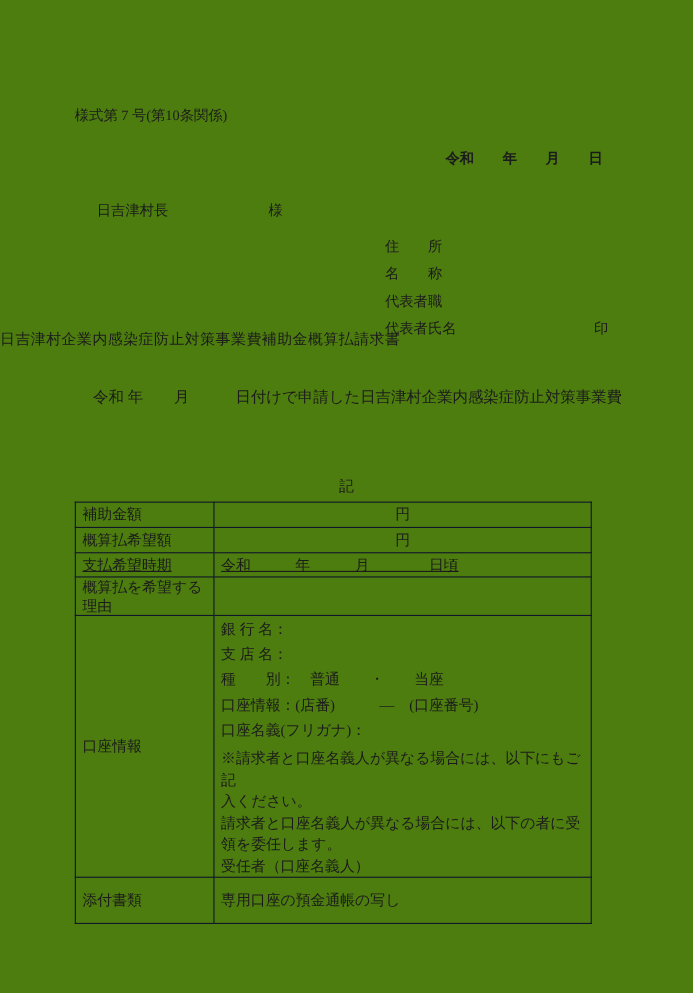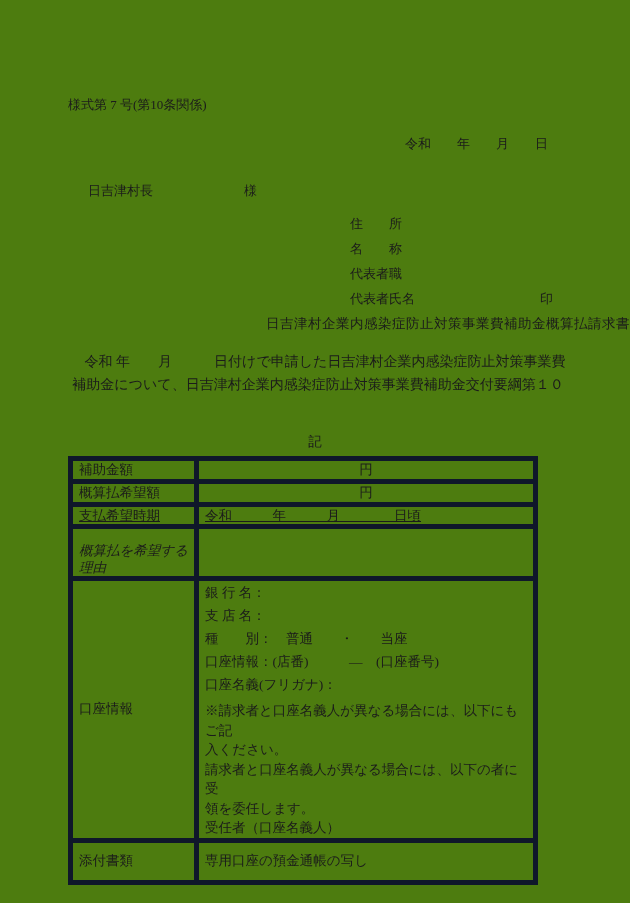--- a/index.html
+++ b/index.html
@@ -9,50 +9,50 @@
     width:630px; height:903px;
     margin:0 auto;
     background:#4d7c0f;
     color:#1b1b1b;
     font-family:"Liberation Serif","DejaVu Serif",serif;
     font-size:13.5px;
     overflow:hidden;
   }
   .abs { position:absolute; }
   #form-number { top:97px; left:68px; font-size:13px; line-height:15px; }
-  #date-line   { top:136px; right:82px; font-size:13px; line-height:15px; }
+  #date-line   { top:136px; right:82px; font-size:13px; line-height:15px;font-weight:bold; }
   #addressee   { top:183px; left:88px; font-size:13px; line-height:15px; }
   #applicant   { top:211px; left:350px; font-size:13px; line-height:25px; }
   #seal        { top:286px; left:540px; font-size:13px; line-height:25px; }
-  #doc-title   { top:316px; left:0; width:100%; text-align:right;
+  #doc-title   { top:301px; left:0; width:100%; text-align:left;
                  font-size:13.5px; letter-spacing:0.5px; line-height:15px; }
   #body-text   { top:351px; left:68px; width:500px; font-size:14px; line-height:22.5px;text-align:center; }
   #ki-mark     { top:434px; left:0; width:100%; text-align:center; line-height:15px; }
 
   table.form {
     position:absolute; top:456px; left:68px;
     width:470px;
     border-collapse:collapse;
     table-layout:fixed;
     font-size:13.5px;
   }
   table.form td {
-    border:5px solid #0f172a;
+    border:1px solid #0f172a;
     padding:0 6px;
     vertical-align:middle;
     line-height:16px;
   }
   col.c-label { width:126px; }
   tr.r-small  { height:23px; }
   tr.r-time   { height:22px;text-decoration:underline; }
   tr.r-reason { height:34px; }
   tr.r-account{ height:220px; }
   tr.r-attach { height:42px; }
   td.center   { text-align:center; }
-  tr.r-reason td { vertical-align:top; line-height:17px; padding-top:13px;font-style:italic; }
+  tr.r-reason td { vertical-align:top; line-height:17px; padding-top:0; }
   td.account-cell { vertical-align:top; padding-top:2px; }
   .acct-block-a div { line-height:23px; }
   .acct-block-b { margin-top:5px; }
   .acct-block-b div { line-height:19.5px; }
   .bold { font-weight:normal; }
 </style>
 </head>
 <body>
 
 <div class="page">
@@ -69,21 +69,20 @@
   </div>
 
   <div id="addressee" class="abs">日吉津村長　　　　　　　様</div>
 
   <div id="seal" class="abs">印</div>
 
   <div id="doc-title" class="abs">日吉津村企業内感染症防止対策事業費補助金概算払請求書</div>
 
   <div id="body-text" class="abs">
     <div>　令和 年　　月　　　日付けで申請した日吉津村企業内感染症防止対策事業費</div>
-    <div>補助金について、日吉津村企業内感染症防止対策事業費補助金交付要綱第１０</div>
   </div>
 
   <div id="ki-mark" class="abs">記</div>
 
   <table class="form">
     <colgroup>
         <col class="c-label">
         <col>
       </colgroup>
 

